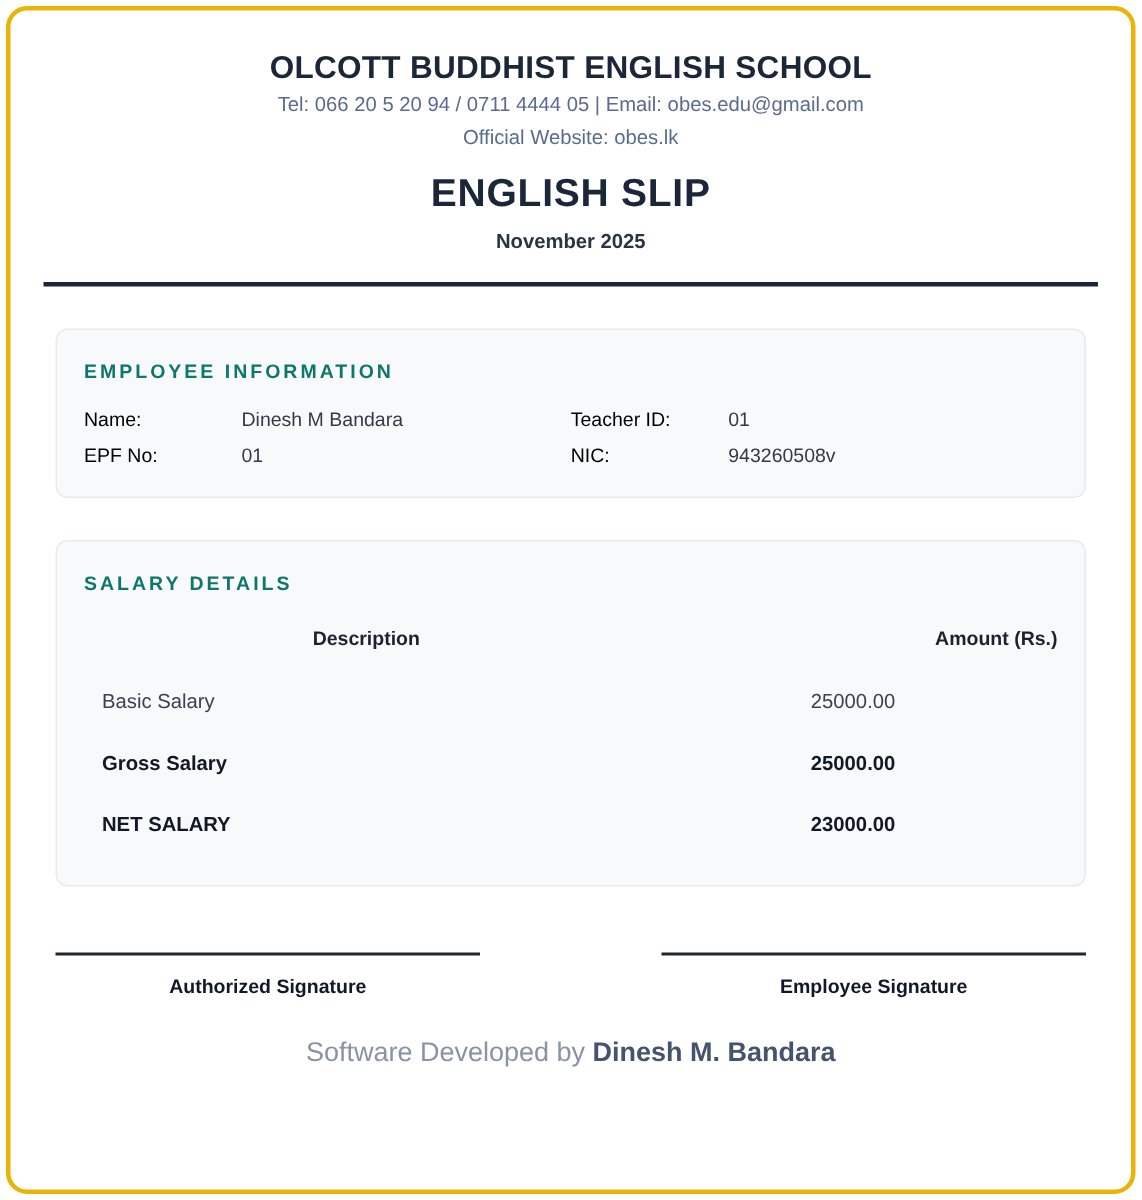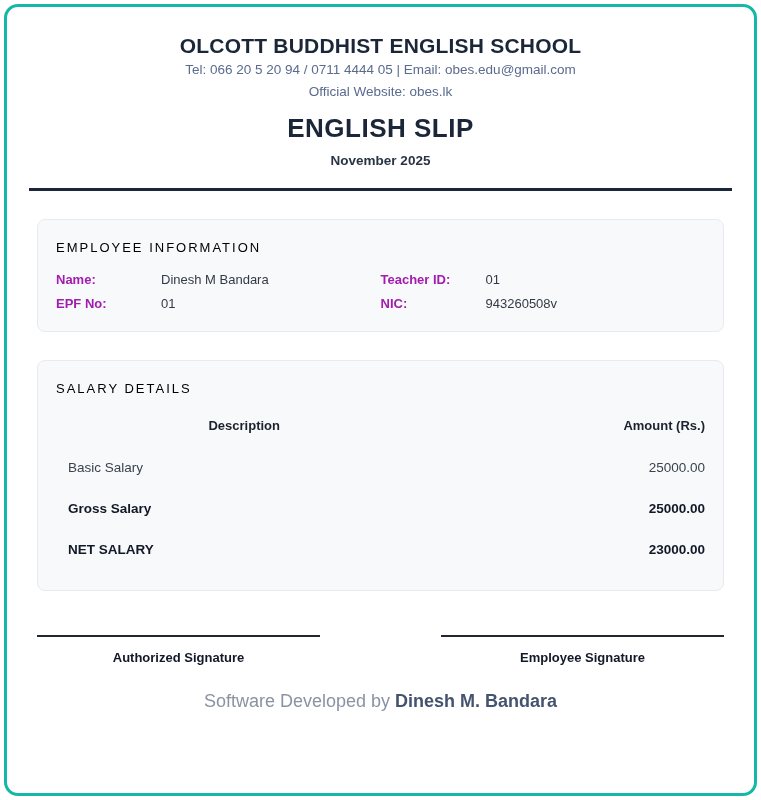--- a/index.html
+++ b/index.html
@@ -5,21 +5,21 @@
   * { box-sizing: border-box; margin: 0; padding: 0; }
   html, body {
     width: 761px; height: 800px;
     background: #ffffff;
     font-family: "Liberation Sans", sans-serif;
   }
   .slip-frame {
     position: absolute;
     left: 4px; top: 4px;
     width: 753px; height: 792px;
-    border: 3px solid #14b8a6;
+    border: 3px solid #eab308;
     border-radius: 14px;
     background: #ffffff;
     overflow: hidden;
     padding-top: 26px;
   }
   
   .header { text-align: center; }
   .school-name {
     font-size: 21px;
     font-weight: 700;
@@ -55,38 +55,38 @@
   
   .card {
     margin: 28px 30px 0 30px;
     background: #f8f9fa;
     border: 1px solid #e8eaee;
     border-radius: 8px;
     padding: 20px 18px;
   }
   .section-title {
     font-size: 13px;
-    font-weight: 400;
+    font-weight: 700;
     letter-spacing: 2px;
-    color: #000000;
+    color: #0f766e;
   }
   
   .info-grid {
     margin-top: 18px;
     display: grid;
     grid-template-columns: 1fr 1fr;
     row-gap: 10px;
     column-gap: 0;
   }
   .info-field { display: flex; font-size: 13px; line-height: 14px; }
   .info-label {
     width: 105px;
     flex: 0 0 105px;
-    font-weight: 700;
-    color: #a21caf;
+    font-weight: 400;
+    color: #000000;
   }
   .info-value { color: #323a47; }
   
   .salary-table {
     width: 100%;
     margin-top: 12px;
     border-collapse: collapse;
   }
   .salary-table th {
     font-size: 13px;
@@ -95,21 +95,21 @@
     padding: 10px 0 14px 0;
   }
   .salary-table th.col-desc  { width: 58%; text-align: center; }
   .salary-table th.col-amt   { text-align: right; }
   .salary-table td {
     font-size: 13.5px;
     color: #3a4250;
     padding: 13px 0;
   }
   .salary-table td.desc { text-align: left; padding-left: 12px; }
-  .salary-table td.amt  { text-align: right; }
+  .salary-table td.amt  { text-align: center; }
   .salary-table tr.bold td {
     font-weight: 700;
     color: #111827;
   }
   
   .signatures {
     margin: 44px 30px 0 30px;
     display: flex;
     justify-content: space-between;
   }

